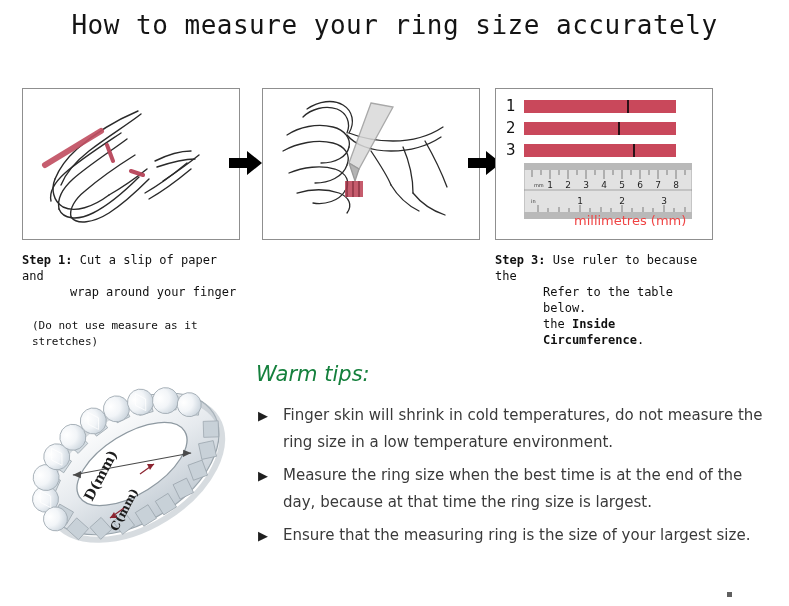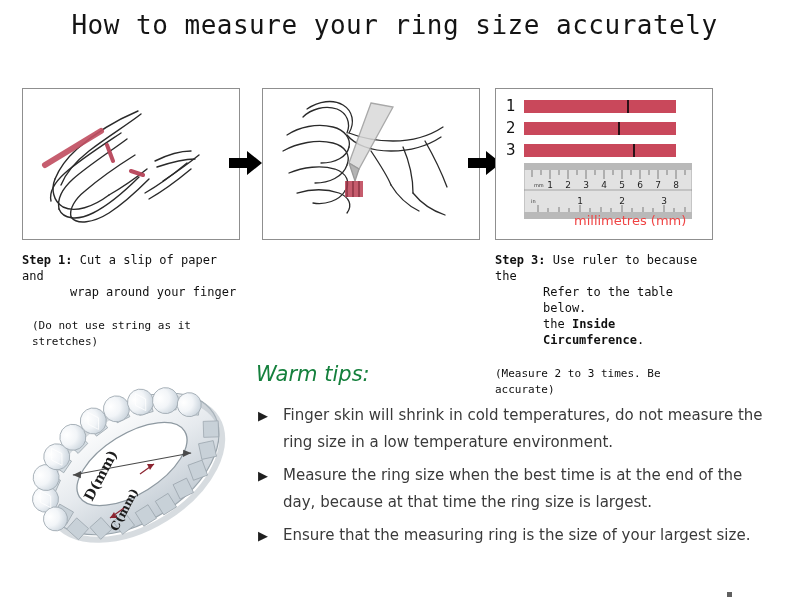--- a/index.html
+++ b/index.html
@@ -230,21 +230,21 @@
         </g>
       </svg>
     </div>
     <div class="caption">
       <div class="cap-line">
         <span class="lbl">Step 1:</span>
         <span>Cut a slip of paper and</span>
       </div>
       <div class="cap-line indent">wrap around your finger</div>
     </div>
-    <div class="note n1">(Do not use string as it stretches)</div>
+    <div class="note n1">(Do not use measure as it stretches)</div>
   </div>
 
   <svg class="arrow a1" viewBox="0 0 34 26">
     <path d="M0 8 L18 8 L18 1 L33 13 L18 25 L18 18 L0 18 Z" fill="#000000"></path>
   </svg>
 
   <div class="step-col c2">
     <div class="panel">
       <svg class="hand-svg" width="216" height="150" viewBox="0 0 216 150">
         <g fill="none" stroke="#2a2a2a" stroke-width="1.3" stroke-linecap="round">
@@ -376,21 +376,20 @@
     <div class="caption">
       <div class="cap-line">
         <span class="lbl">Step 3:</span>
         <span>Use ruler to because the</span>
       </div>
       <div class="cap-line indent2">Refer to the table below.</div>
       <div class="cap-line indent2">
         <span>the </span><span class="bold">Inside Circumference</span><span>.</span>
       </div>
     </div>
-    <div class="note n3">(Measure 2 to 3 times. Be accurate)</div>
   </div>
 </div>
 
 <div id="ring-figure">
   <svg width="228" height="225" viewBox="0 0 228 225">
     <defs>
       <radialGradient id="gem" cx="35%" cy="30%" r="70%">
         <stop offset="0%" stop-color="#ffffff"></stop>
         <stop offset="55%" stop-color="#f2f5f8"></stop>
         <stop offset="100%" stop-color="#cfd8e0"></stop>

